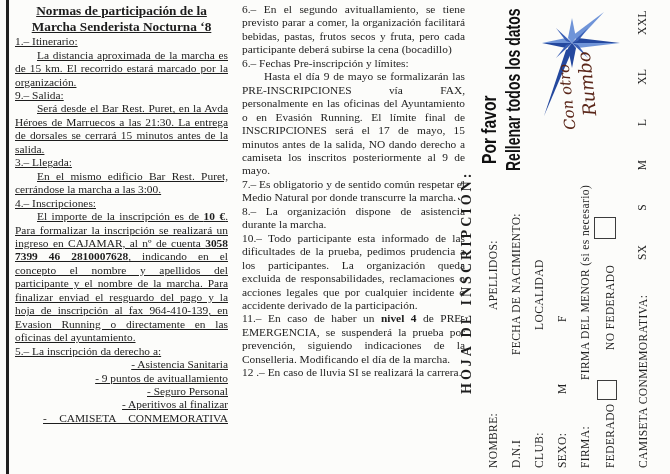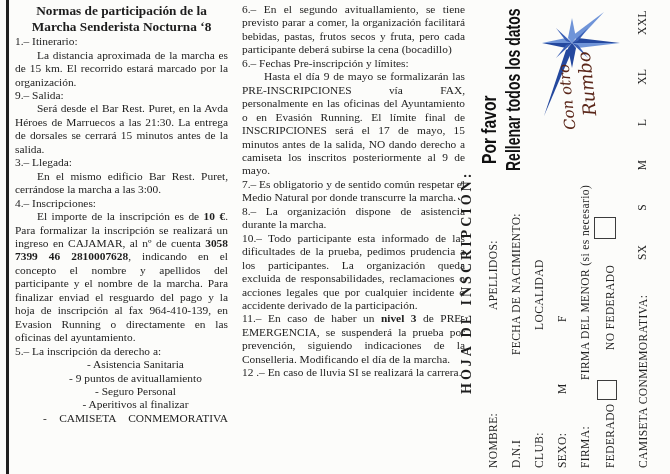--- a/index.html
+++ b/index.html
@@ -3,26 +3,26 @@
 <meta charset="utf-8">
 <style>
   * { margin:0; padding:0; box-sizing:border-box; }
   html,body { width:670px; height:474px; }
   body { background:#ffffff; font-family:"Liberation Serif","DejaVu Serif",serif; }
   .page { position:relative; width:670px; height:474px; background:#fcfcfa; overflow:hidden; color:#1d1d1d; }
   .scan-border { position:absolute; left:6px; top:0; width:3px; height:474px; background:#1f1f1f; }
 
   
   .col { position:absolute; top:3px; font-size:11.4px; line-height:13.45px; }
-  .col-left  { left:15px; width:213px; }
+  .col-left  { left:15px; width:213px;text-decoration:underline; }
   .col-right { left:242px; width:223px; }
   .doc-title { font-weight:bold; text-align:center; font-size:13.3px; line-height:15.6px; margin-bottom:1px; }
   .para { text-align:justify; }
   .p-indent { text-indent:22px; }
-  .p-list { padding-left:28px; text-align:center; }
+  .p-list { padding-left:28px; text-align:right; }
   .p-list-wide { padding-left:28px; text-align:justify; text-align-last:justify; }
   .b { font-weight:bold; }
 
   
   .form-strip { position:absolute; left:458px; top:0; width:212px; height:474px; }
   .form-inner { position:absolute; left:0; top:0; width:474px; height:212px;
                 transform-origin:0 0; transform:translateY(474px) rotate(-90deg); }
   .fl { position:absolute; font-size:11.5px; white-space:nowrap; letter-spacing:.4px; color:#222; }
   .form-title { position:absolute; left:80px; top:1px; font-weight:bold; font-size:14px; letter-spacing:3px; white-space:nowrap; }
   .note { position:absolute; font-family:"Liberation Sans","DejaVu Sans",sans-serif; font-weight:bold; color:#111;
@@ -72,21 +72,21 @@
   </div>
 
   <div class="col col-right">
     <div>
         <div class="para"><span>6.– En el segundo avituallamiento, se tiene previsto parar a comer, la organización facilitará bebidas, pastas, frutos secos y fruta, pero cada participante deberá subirse la cena (bocadillo)</span></div>
         <div class="para"><span>6.– Fechas Pre-inscripción y límites:</span></div>
         <div class="para p-indent"><span>Hasta el día 9 de mayo se formalizarán las PRE-INSCRIPCIONES vía FAX, personalmente en las oficinas del Ayuntamiento o en Evasión Running. El límite final de INSCRIPCIONES será el 17 de mayo, 15 minutos antes de la salida, NO dando derecho a camiseta los inscritos posteriormente al 9 de mayo.</span></div>
         <div class="para"><span>7.– Es obligatorio y de sentido común respetar el Medio Natural por donde transcurre la marcha.</span></div>
         <div class="para"><span>8.– La organización dispone de asistencia durante la marcha.</span></div>
         <div class="para"><span>10.– Todo participante esta informado de las dificultades de la prueba, pedimos prudencia a los participantes. La organización queda excluida de responsabilidades, reclamaciones o acciones legales que por cualquier incidente o accidente derivado de la participación.</span></div>
-        <div class="para"><span>11.– En caso de haber un </span><span class="b">nivel 3</span><span> de PRE-EMERGENCIA, se suspenderá la prueba por prevención, siguiendo indicaciones de la Conselleria. Modificando el día de la marcha.</span></div>
+        <div class="para"><span>11.– En caso de haber un </span><span class="b">nivel 4</span><span> de PRE-EMERGENCIA, se suspenderá la prueba por prevención, siguiendo indicaciones de la Conselleria. Modificando el día de la marcha.</span></div>
         <div class="para"><span>12 .– En caso de lluvia SI se realizará la carrera.</span></div>
       </div>
   </div>
 
   <div class="form-strip">
     <div class="form-inner">
 
       <div class="form-title">HOJA DE INSCRIPCIÓN:</div>
 
       <span class="fl" style="left:6px; top:29px;">NOMBRE:</span>

